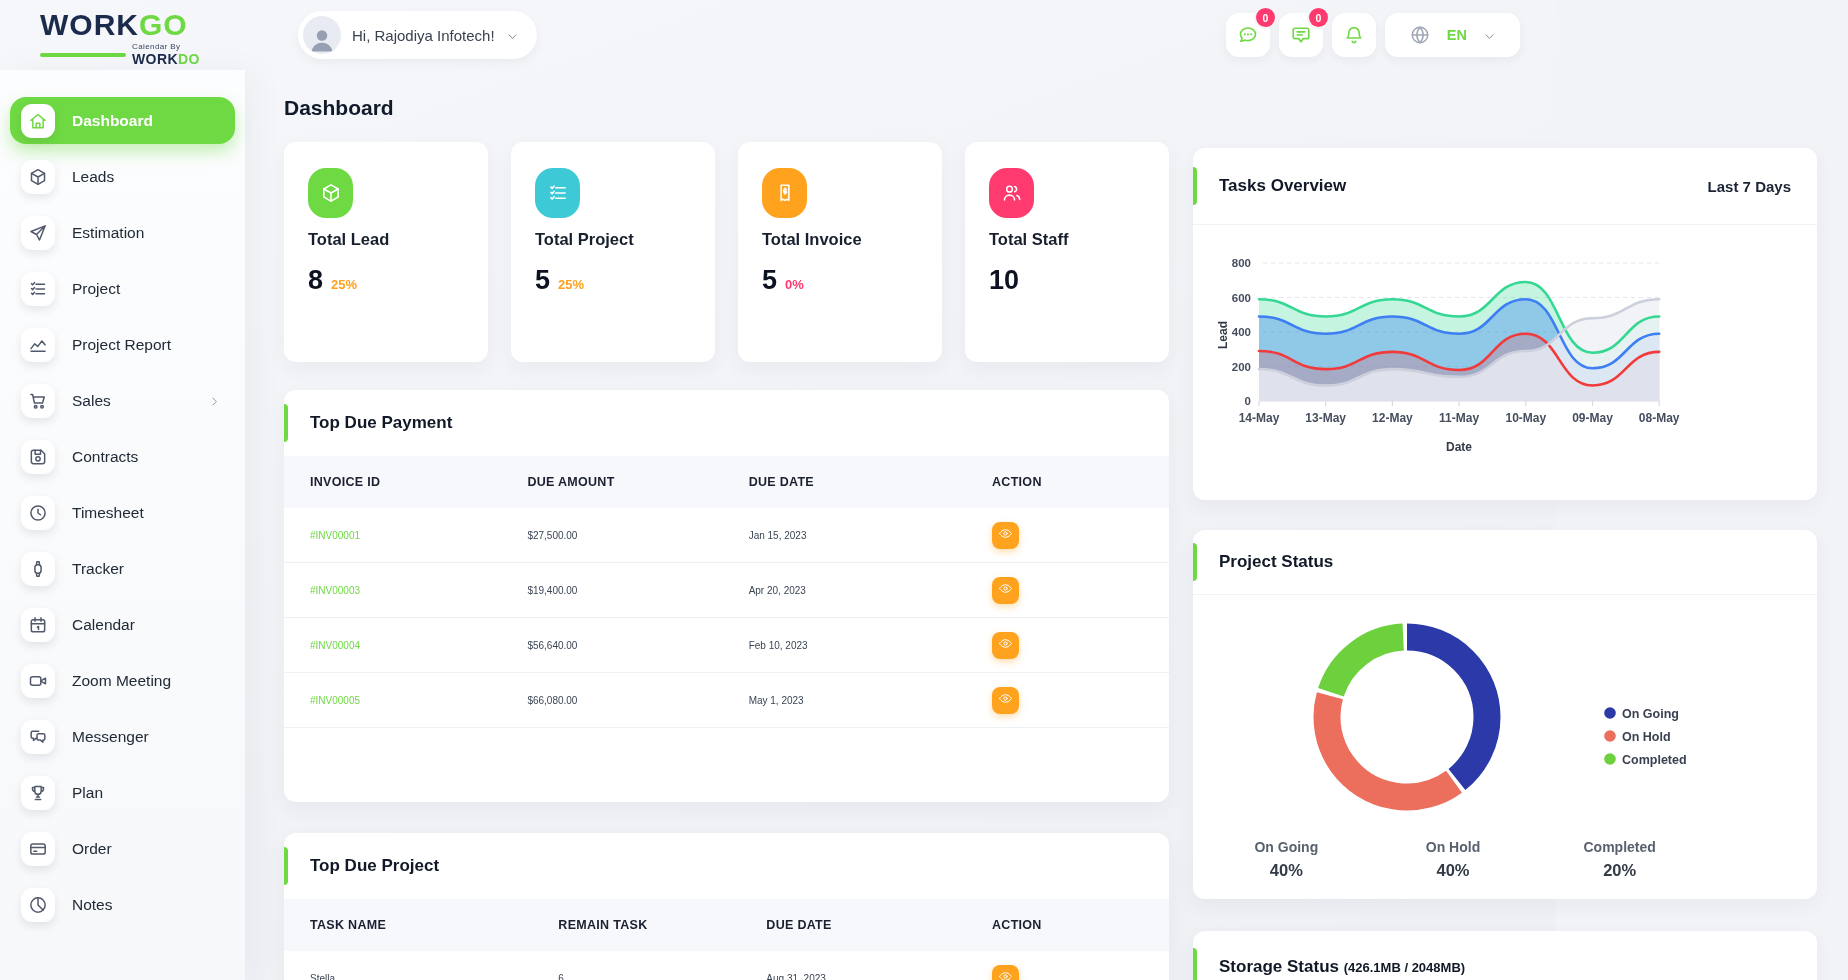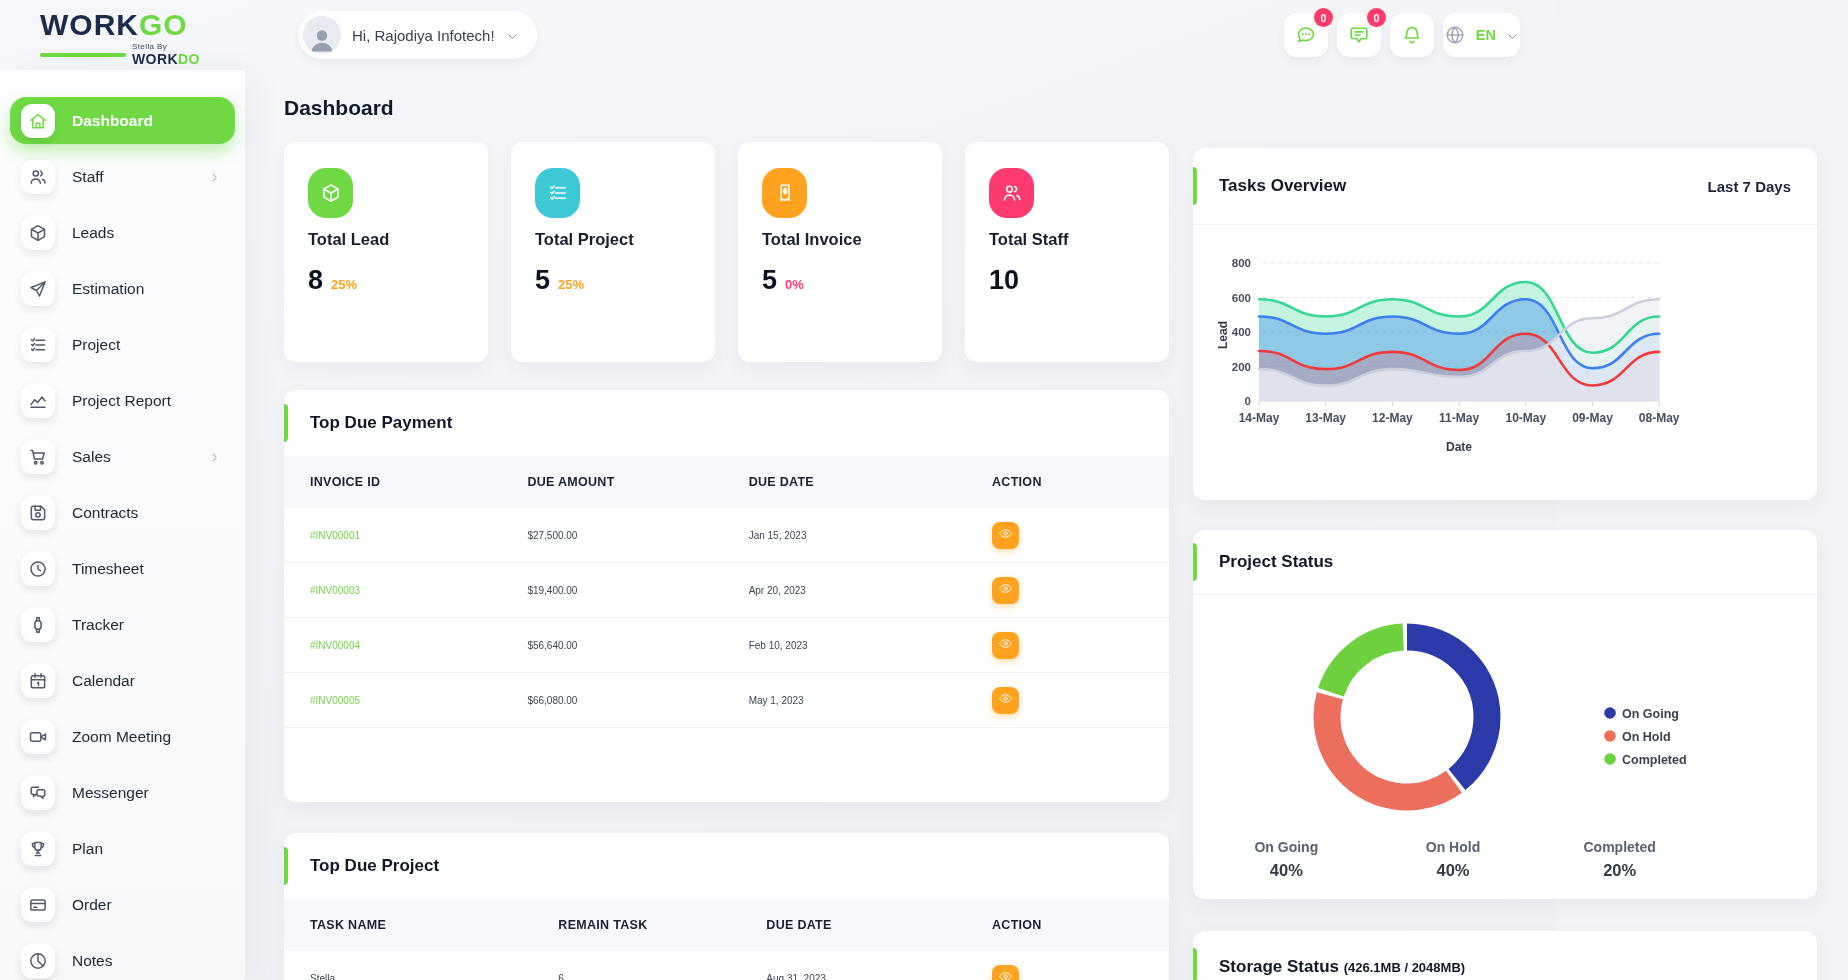--- a/index.html
+++ b/index.html
@@ -19,21 +19,21 @@
   .logo-powered b .go { color:#6fd943; }
   .user-pill { position:absolute; left:298px; top:11px; height:48px; background:#fff; border-radius:26px; display:flex; align-items:center; gap:11px; padding:4px 18px 4px 5px; box-shadow:0 4px 10px rgba(30,40,70,.05); cursor:pointer; }
   .avatar { width:38px; height:38px; border-radius:50%; background:#e8ebf2; color:#97a0b3; overflow:hidden; display:flex; align-items:flex-end; justify-content:center; }
   .avatar svg { width:30px; height:30px; fill:currentColor; stroke:none; }
   .user-name { font-size:15px; color:#39424f; font-weight:500; }
   .user-pill .chev { width:13px; height:13px; color:#7d8596; }
   .head-actions { position:absolute; right:36px; top:13px; display:flex; align-items:center; gap:9px; }
   .icon-btn { position:relative; width:44px; height:44px; background:#fff; border-radius:13px; display:flex; align-items:center; justify-content:center; box-shadow:0 4px 10px rgba(30,40,70,.05); cursor:pointer; }
   .icon-btn .ico { width:22px; height:22px; color:#6fd943; }
   .badge { position:absolute; top:-5px; right:-5px; min-width:19px; height:19px; border-radius:10px; background:#ff3a6e; color:#fff; font-size:10.5px; font-weight:700; display:flex; align-items:center; justify-content:center; box-shadow:0 0 0 2px #f4f5f8; }
-  .lang-pill { height:44px; background:#fff; border-radius:13px; display:flex; align-items:center; gap:10px; padding:0 1px; box-shadow:0 4px 10px rgba(30,40,70,.05); cursor:pointer; }
+  .lang-pill { height:44px; background:#fff; border-radius:13px; display:flex; align-items:center; gap:16px; padding:0 24px; box-shadow:0 4px 10px rgba(30,40,70,.05); cursor:pointer; }
   .lang-pill .globe { width:22px; height:22px; color:#a2a8b8; }
   .lang-label { font-size:14.5px; font-weight:700; color:#6fd943; }
   .lang-pill .chev { width:13px; height:13px; color:#7d8596; }
   .ico svg, .chev svg, .s-ico svg, .s-chev svg, .stat-ico svg, .act-btn svg { width:100%; height:100%; fill:none; stroke:currentColor; stroke-width:1.8; stroke-linecap:round; stroke-linejoin:round; }
 
   
   .sidebar { position:absolute; top:70px; left:0; bottom:0; width:245px; padding-top:27px; background:linear-gradient(180deg,#fcfdfe,#f6f8fa); box-shadow:12px 0 30px rgba(30,40,70,.04); }
   .s-item { position:relative; display:flex; align-items:center; gap:17px; height:47px; margin:0 10px 9px 10px; padding-left:11px; border-radius:16px; cursor:pointer; }
   .s-ico { flex:0 0 34px; width:34px; height:34px; border-radius:11px; background:#fff; box-shadow:0 4px 9px rgba(35,45,70,.10); display:flex; align-items:center; justify-content:center; color:#51596c; }
   .s-ico svg { width:20px; height:20px; }
@@ -96,21 +96,21 @@
 </head>
 <body>
 
 <div class="app">
 
   <div class="header">
     <div class="logo">
       <div class="logo-main"><span>WORK</span><span class="go">GO</span></div>
       <div class="logo-sub">
         <span class="logo-bar"></span>
-        <span class="logo-powered"><span>Stella By</span> <b><span>WORK</span><span class="go">DO</span></b></span>
+        <span class="logo-powered"><span>Calendar By</span> <b><span>WORK</span><span class="go">DO</span></b></span>
       </div>
     </div>
 
     <div class="user-pill">
       <span class="avatar">
         <svg viewBox="0 0 24 24">
             <circle cx="12" cy="9.2" r="4.2"></circle>
             <path d="M3.6 22c.9-4.6 4.3-7 8.4-7s7.5 2.4 8.4 7z"></path>
           </svg>
       </span>
@@ -154,32 +154,20 @@
   </div>
 
   <nav class="sidebar" id="sidebar">
       <div class="s-item active">
         <span class="s-ico">
           <svg viewBox="0 0 24 24">
             <path d="M3.5 11.2 12 4.2l8.5 7M5.8 9.4V20h12.4V9.4M9.8 20v-5.4h4.4V20"></path>
           </svg>
         </span>
     <span class="s-label">Dashboard</span>
-      </div>
-      <div class="s-item">
-        <span class="s-ico">
-          <svg viewBox="0 0 24 24">
-            <circle cx="9.3" cy="7.8" r="3.1"></circle>
-            <path d="M3.8 19.6c0-3.1 2.5-5.3 5.5-5.3s5.5 2.2 5.5 5.3M15 4.9a3.1 3.1 0 0 1 0 5.8M17.4 14.7c1.9.7 3 2.3 3 4.4"></path>
-          </svg>
-        </span>
-    <span class="s-label">Staff</span>
-        <span class="s-chev"><svg viewBox="0 0 24 24">
-            <path d="M9 5.6 15.4 12 9 18.4"></path>
-          </svg></span>
       </div>
       <div class="s-item">
         <span class="s-ico">
           <svg viewBox="0 0 24 24">
             <path d="M12 3.2l7.8 4.4v8.8L12 20.8l-7.8-4.4V7.6z"></path>
             <path d="M12 12l7.8-4.4M12 12 4.2 7.6M12 12v8.8"></path>
           </svg>
         </span>
     <span class="s-label">Leads</span>
       </div>

